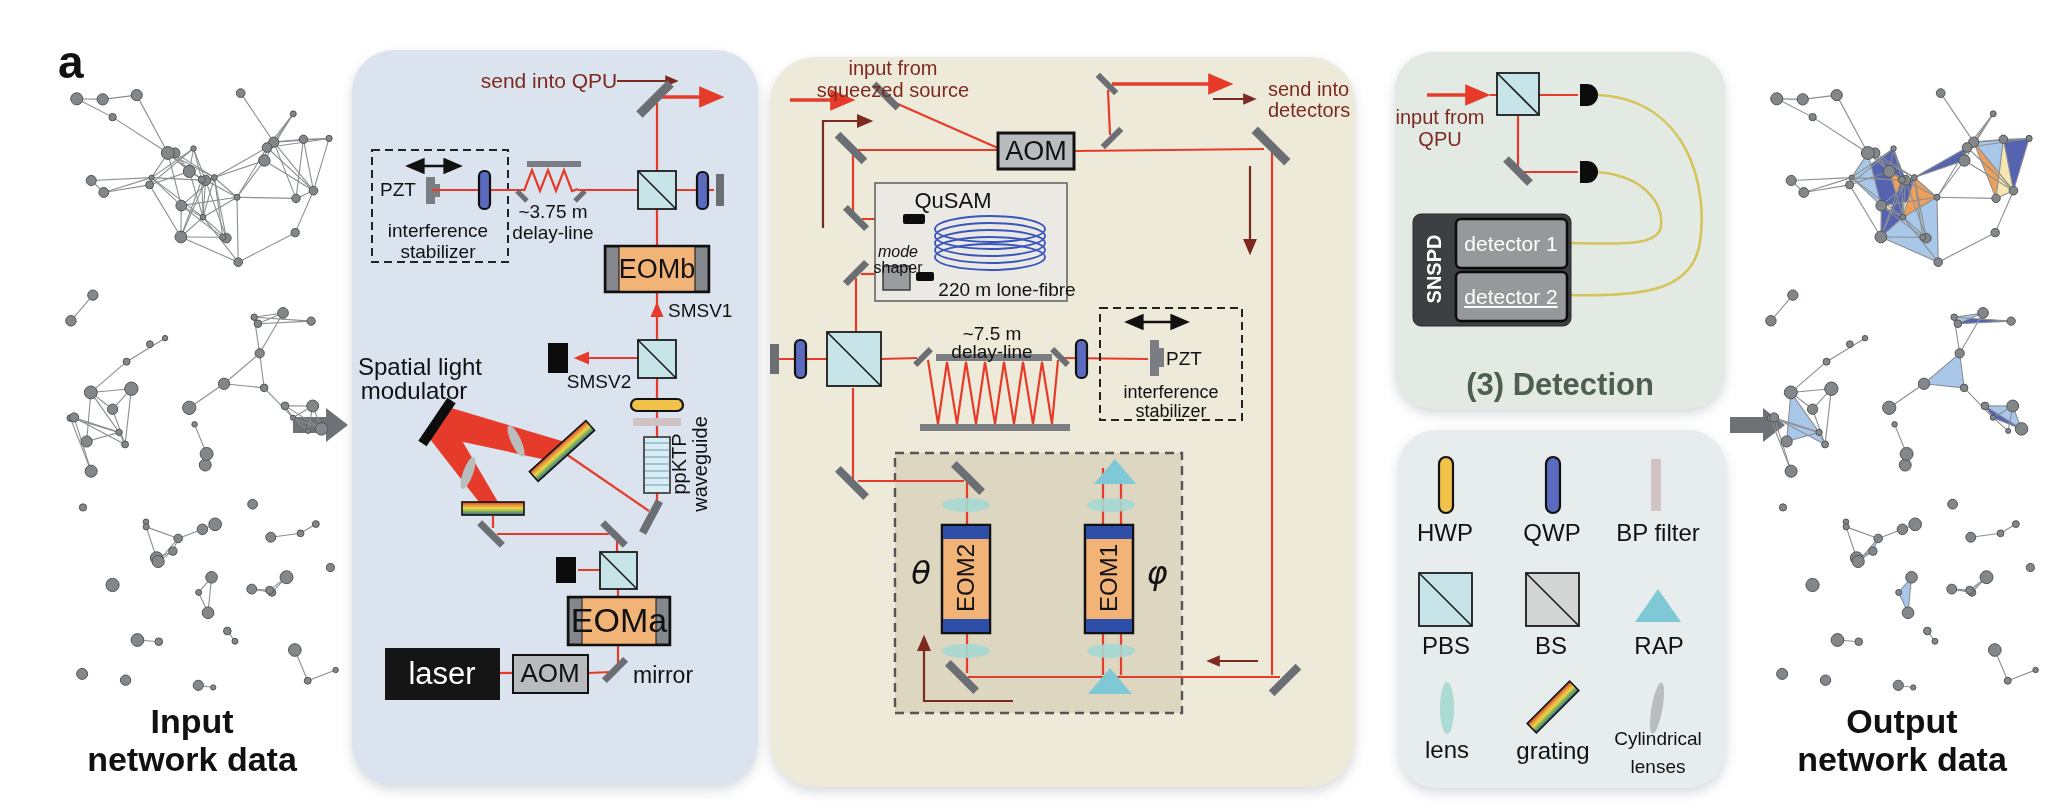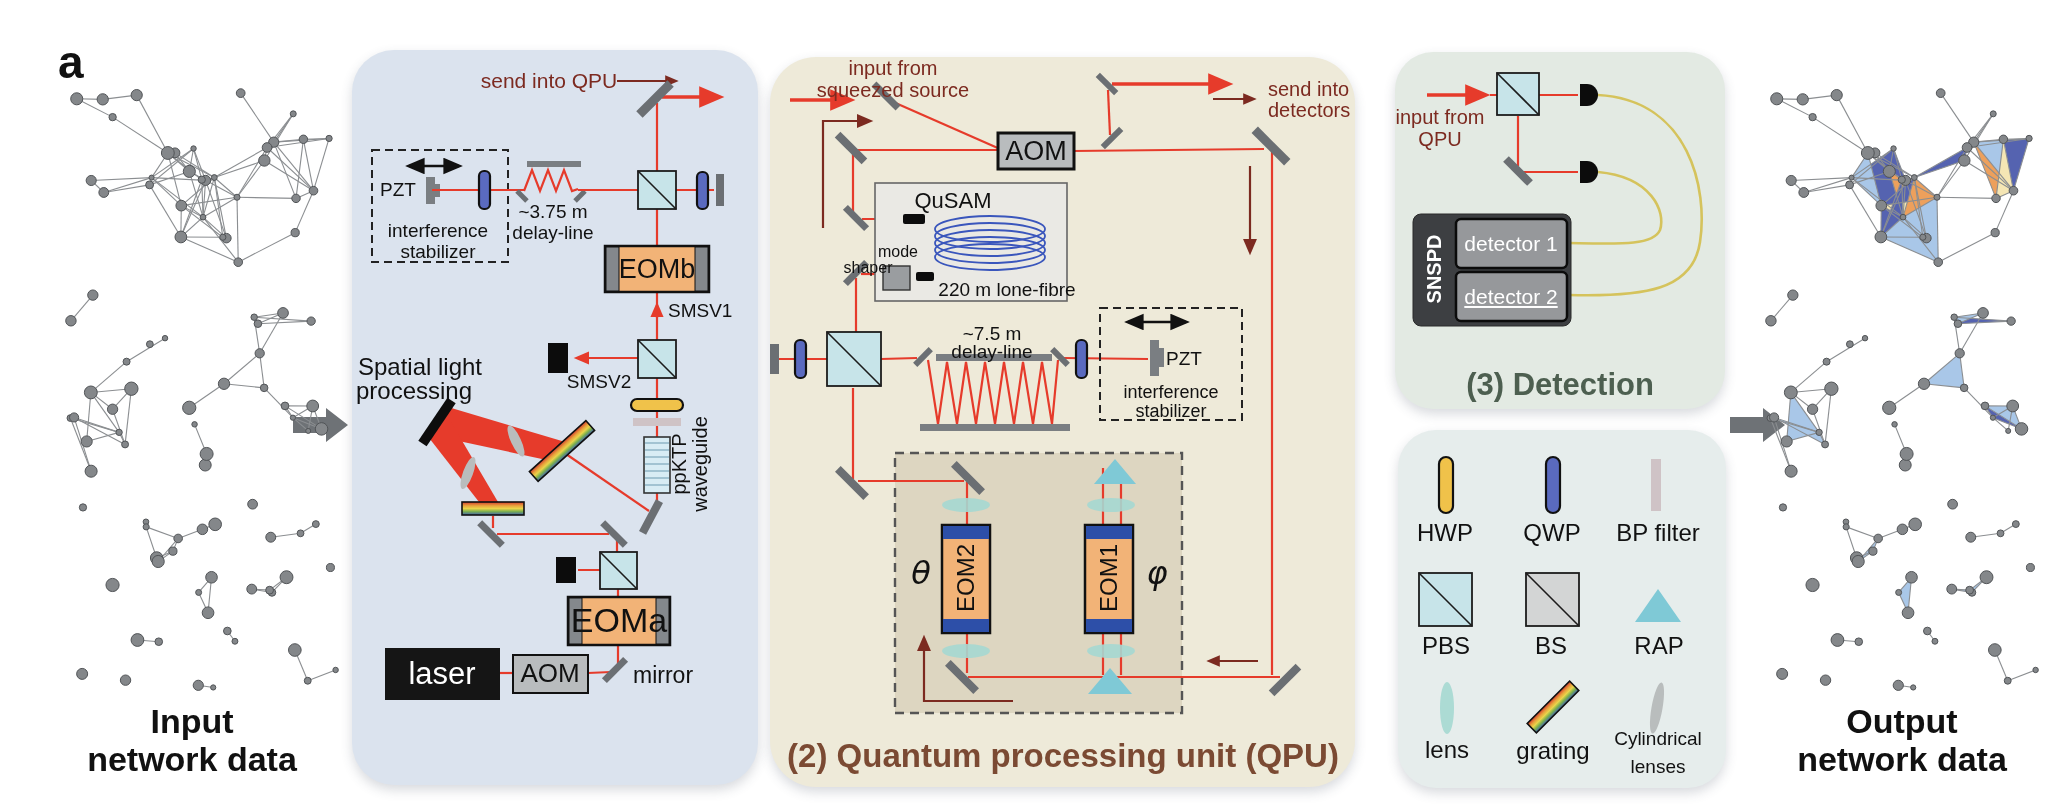--- a/index.html
+++ b/index.html
@@ -850,49 +850,48 @@
   <div class="txt dark" style="left:549px;top:81px;font-size:21px;">send into QPU</div>
   <div class="txt" style="left:398px;top:190px;">PZT</div>
   <div class="txt" style="left:438px;top:231px;">interference</div>
   <div class="txt" style="left:438px;top:252px;">stabilizer</div>
   <div class="txt" style="left:553px;top:212px;">~3.75 m</div>
   <div class="txt" style="left:553px;top:233px;">delay-line</div>
   <div class="txt" style="left:657px;top:269px;font-size:27px;">EOMb</div>
   <div class="txt la" style="left:668px;top:311px;">SMSV1</div>
   <div class="txt" style="left:599px;top:382px;">SMSV2</div>
   <div class="txt" style="left:420px;top:367px;font-size:24px;">Spatial light</div>
-  <div class="txt" style="left:414px;top:391px;font-size:24px;">processing</div>
+  <div class="txt" style="left:414px;top:391px;font-size:24px;">modulator</div>
   <div class="txt rot" style="left:690px;top:464px;font-size:20px;text-align:center;">
     <span style="display:block;">ppKTP</span>
     <span style="display:block;">waveguide</span>
   </div>
   <div class="txt" style="left:619px;top:621px;font-size:34px;">EOMa</div>
   <div class="txt white" style="left:442px;top:674px;font-size:31px;">laser</div>
   <div class="txt" style="left:550px;top:674px;font-size:26px;">AOM</div>
   <div class="txt la" style="left:633px;top:675px;font-size:23px;">mirror</div>
 
   <div class="txt dark" style="left:893px;top:68px;font-size:20px;">input from</div>
   <div class="txt dark" style="left:893px;top:90px;font-size:20px;">squeezed source</div>
   <div class="txt" style="left:1036px;top:151px;font-size:27px;">AOM</div>
   <div class="txt" style="left:953px;top:201px;font-size:22px;">QuSAM</div>
-  <div class="txt" style="left:898px;top:252px;font-size:16px;">mode</div>
-  <div class="txt" style="left:868px;top:268px;font-size:16px;">shaper</div>
+  <div class="txt" style="left:898px;top:252px;font-size:16px;font-style:italic;">mode</div>
+  <div class="txt" style="left:898px;top:268px;font-size:16px;">shaper</div>
   <div class="txt" style="left:1007px;top:290px;">220 m lone-fibre</div>
   <div class="txt dark la" style="left:1268px;top:89px;font-size:20px;">send into</div>
   <div class="txt dark la" style="left:1268px;top:110px;font-size:20px;">detectors</div>
   <div class="txt" style="left:992px;top:334px;">~7.5 m</div>
   <div class="txt" style="left:992px;top:352px;">delay-line</div>
   <div class="txt la" style="left:1166px;top:359px;">PZT</div>
   <div class="txt" style="left:1171px;top:392px;font-size:18px;">interference</div>
   <div class="txt" style="left:1171px;top:411px;font-size:18px;">stabilizer</div>
   <div class="txt it" style="left:921px;top:574px;font-size:32px;">θ</div>
   <div class="txt it" style="left:1157px;top:574px;font-size:32px;">φ</div>
   <div class="txt rot" style="left:966px;top:578px;font-size:24px;">EOM2</div>
   <div class="txt rot" style="left:1109px;top:578px;font-size:24px;">EOM1</div>
-  <div class="txt w7 t2" style="left:1063px;top:756px;font-size:33px;">(2) Quantum processing unit (QPU)</div>
 
   <div class="txt dark" style="left:1440px;top:117px;font-size:20px;">input from</div>
   <div class="txt dark" style="left:1440px;top:139px;font-size:20px;">QPU</div>
   <div class="txt rot white w7" style="left:1434px;top:269px;font-size:20px;">SNSPD</div>
   <div class="txt white" style="left:1511px;top:244px;font-size:21px;">detector 1</div>
   <div class="txt white" style="left:1511px;top:297px;font-size:21px;text-decoration:underline;">detector 2</div>
   <div class="txt w7 t3" style="left:1560px;top:385px;font-size:31px;">(3) Detection</div>
 
   <div class="txt" style="left:1445px;top:533px;font-size:24px;">HWP</div>
   <div class="txt" style="left:1552px;top:533px;font-size:24px;">QWP</div>

